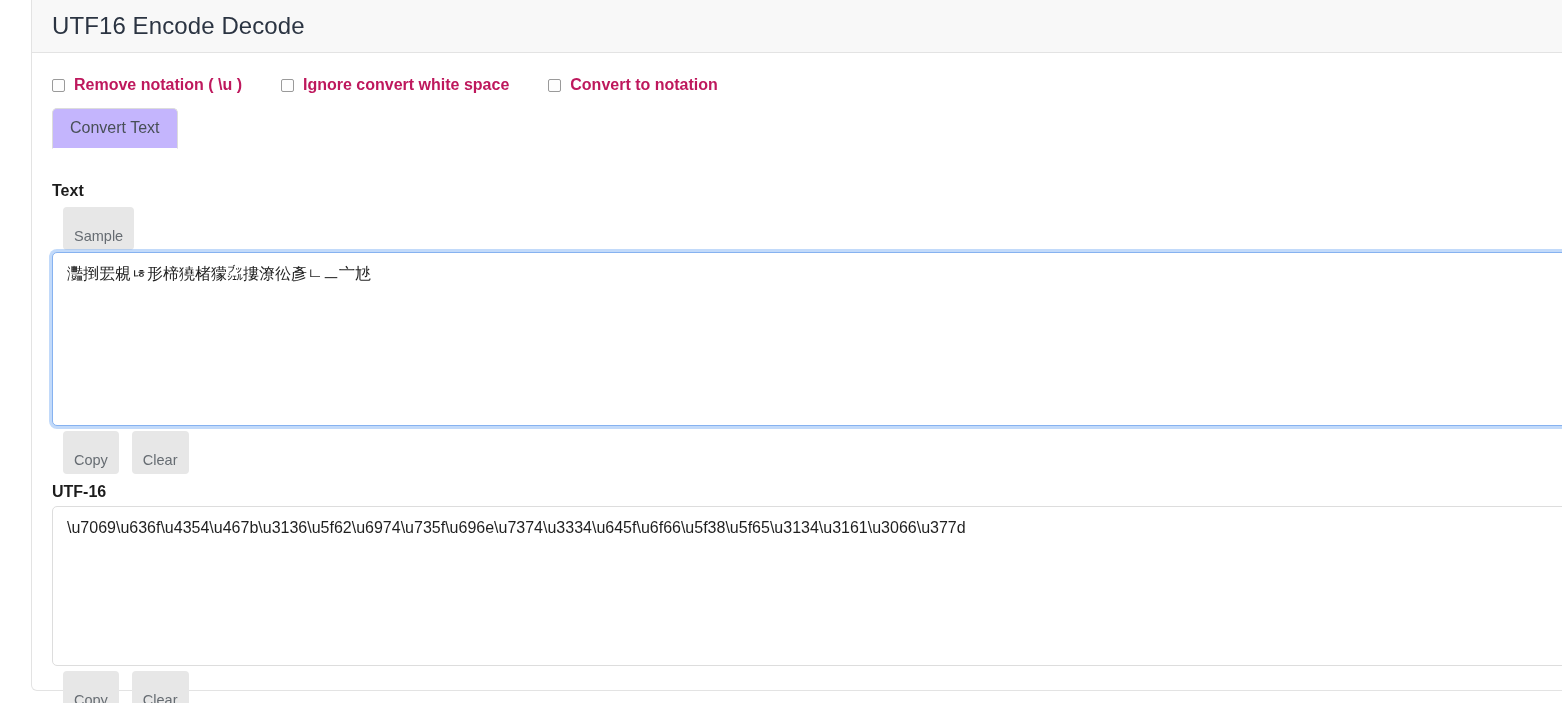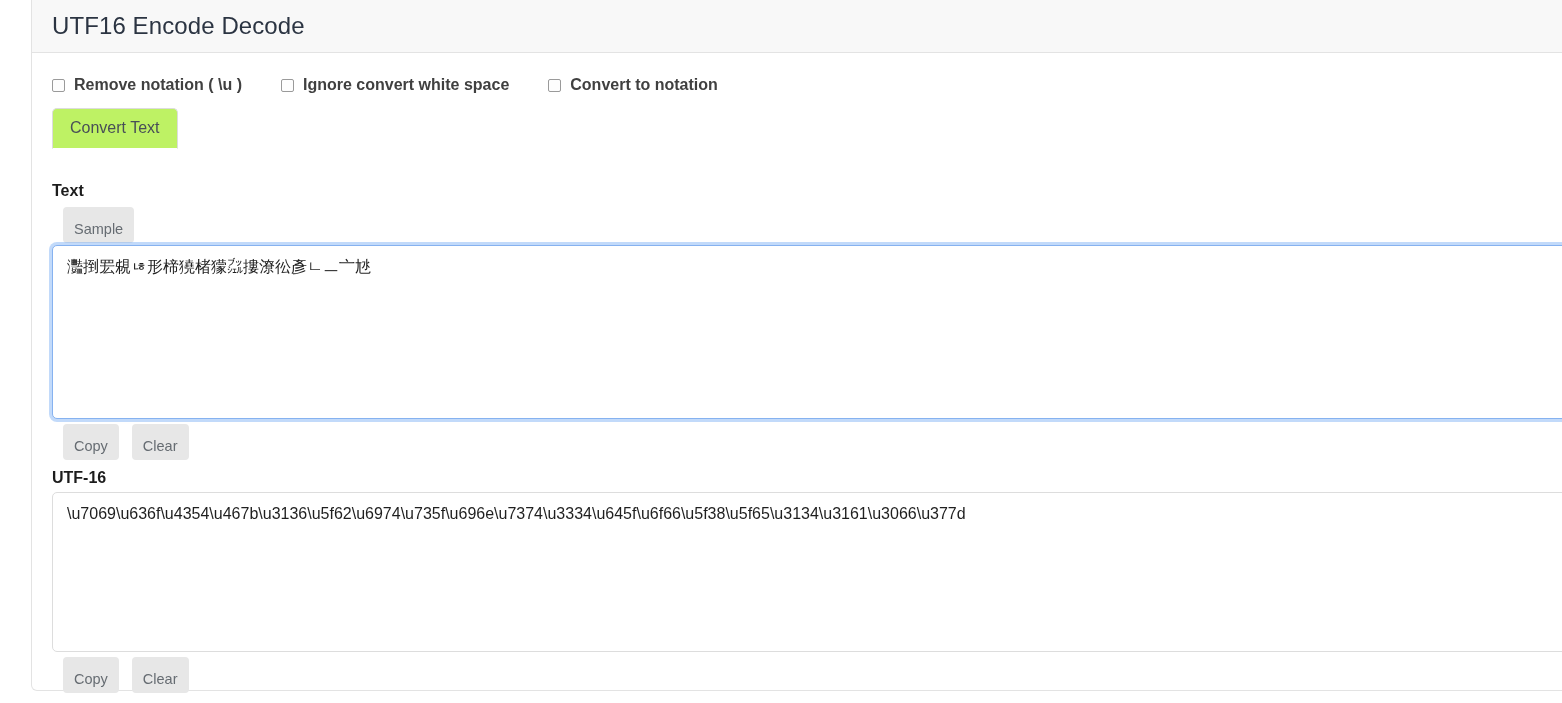--- a/index.html
+++ b/index.html
@@ -78,21 +78,21 @@
     border: 1px solid #9a9a9a;
     border-radius: 2px;
     background: #fdfdfd;
     margin-right: 9px;
     flex: 0 0 auto;
   }
 
   .opt-label {
     font-size: 16px;
     font-weight: bold;
-    color: #404040;
+    color: #be185d;
     white-space: nowrap;
     text-align: right;
   }
 
   
   .tabs {
     margin-top: 15px;
     padding-left: 20px;
     display: flex;
     align-items: flex-end;
@@ -117,21 +117,21 @@
     line-height: 20px;
     cursor: pointer;
     border: 1px solid transparent;
     border-radius: 5px 5px 0 0;
     position: relative;
     white-space: nowrap;
   }
 
   .tab.active {
     color: #484f57;
-    background: #bef264;
+    background: #c4b5fd;
     border-color: #dcdcdc #dcdcdc #ffffff #dcdcdc;
     border-bottom-color: #ffffff;
   }
 
   .tab.link {
     color: #1f7bff;
   }
 
   
   .panel {
@@ -154,21 +154,21 @@
     padding-left: 11px;
   }
 
   .btn {
     font-family: "Liberation Sans", sans-serif;
     font-size: 14.5px;
     color: #666c72;
     background: #e7e7e7;
     border: 1px solid transparent;
     border-radius: 4px;
-    padding: 13px 10px 4px 10px;
+    padding: 20px 10px 4px 10px;
     line-height: 17px;
     cursor: pointer;
     display: inline-block;
   }
 
   .btn-row {
     padding-top: 5px;
     padding-left: 11px;
     display: flex;
     gap: 13px;

